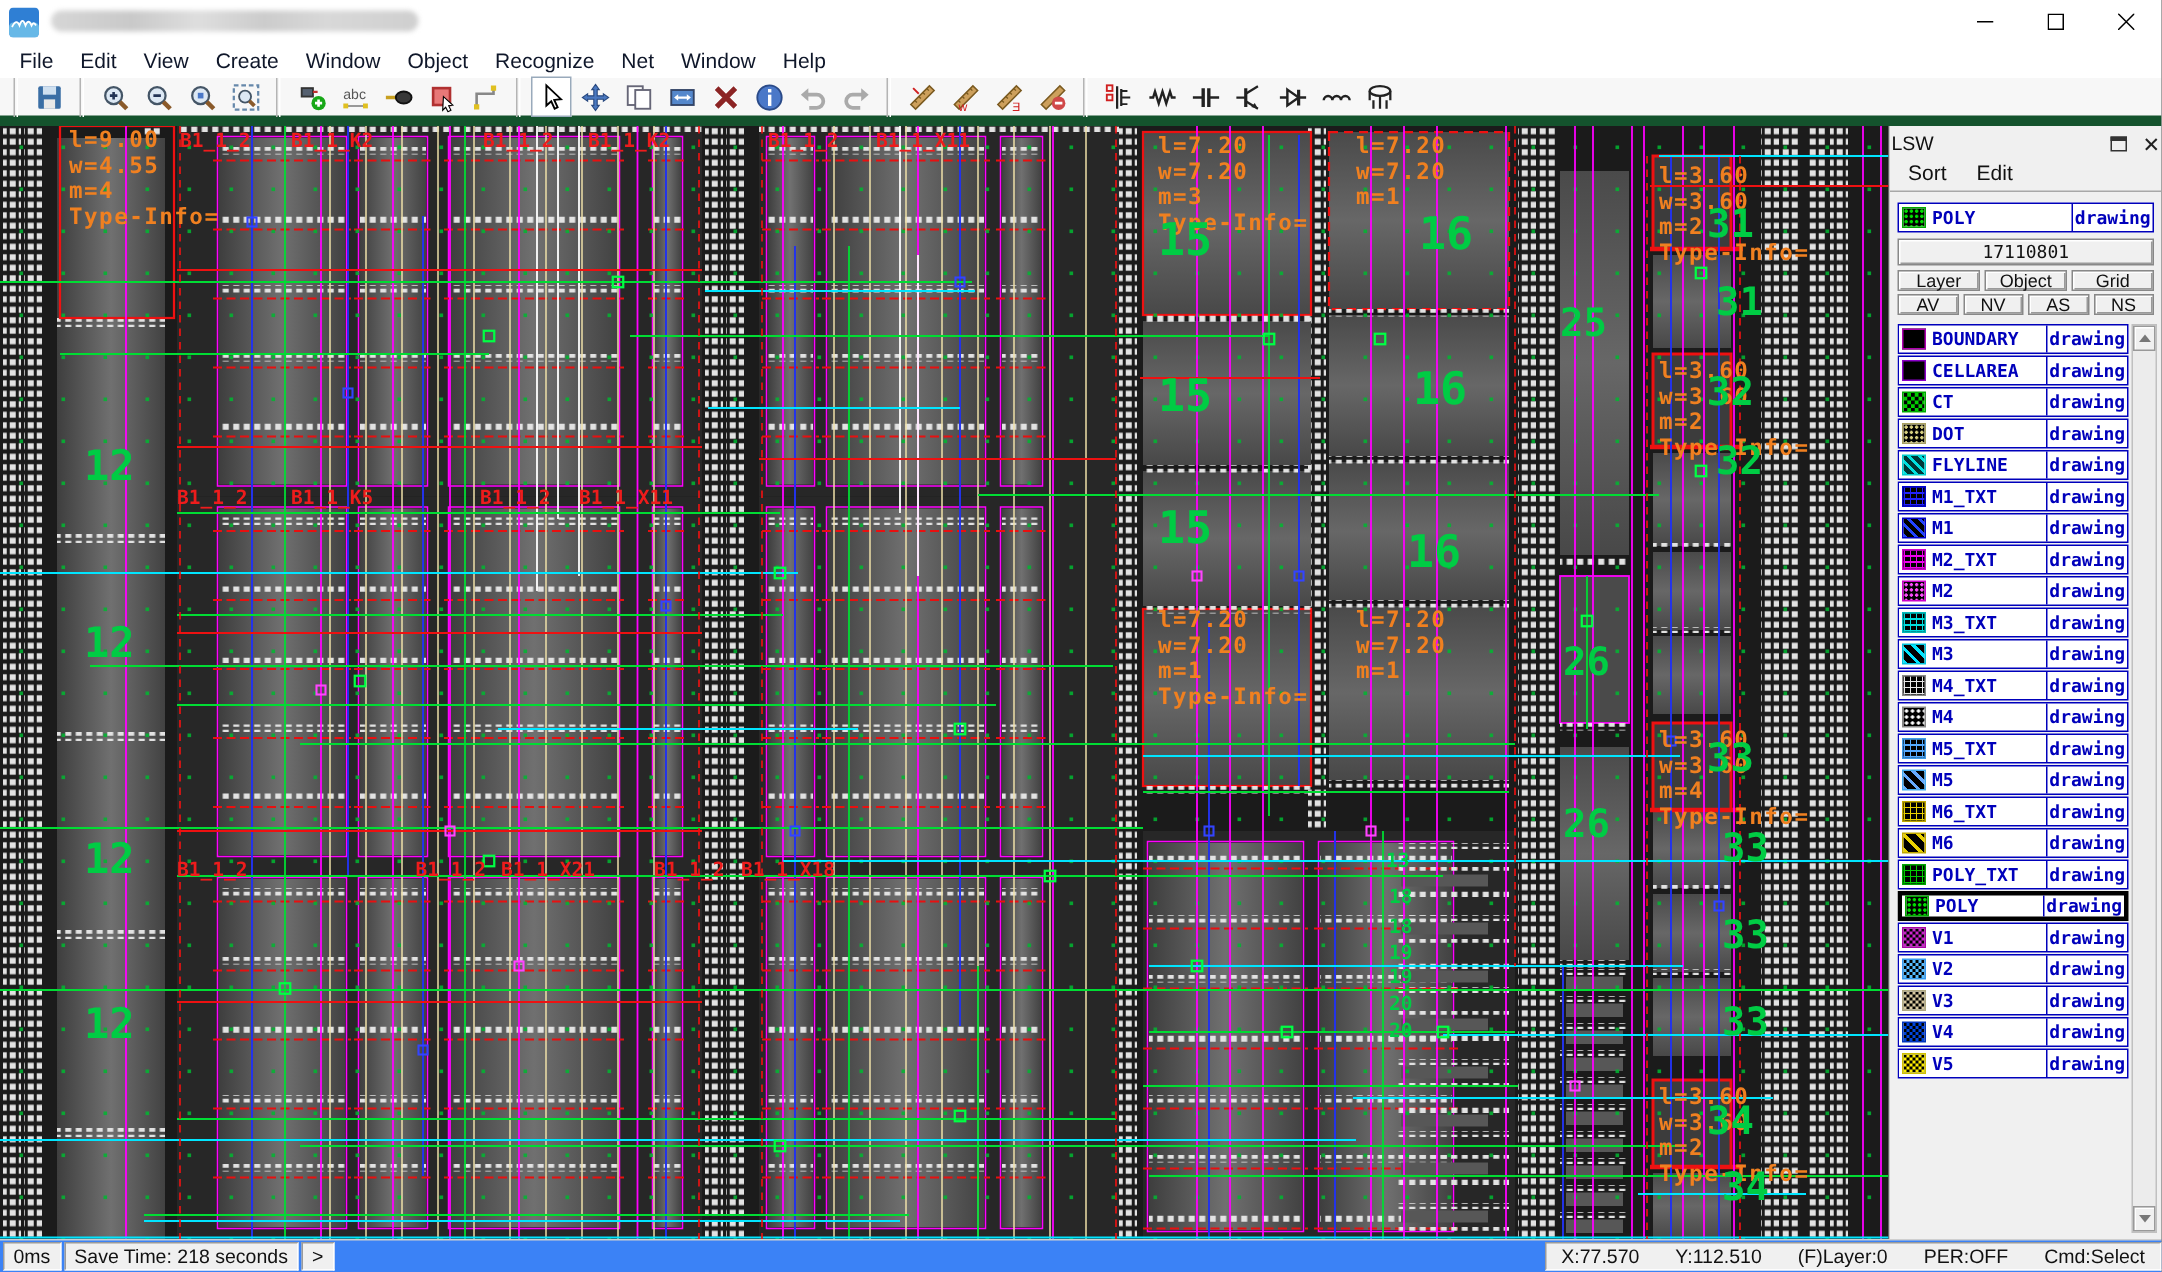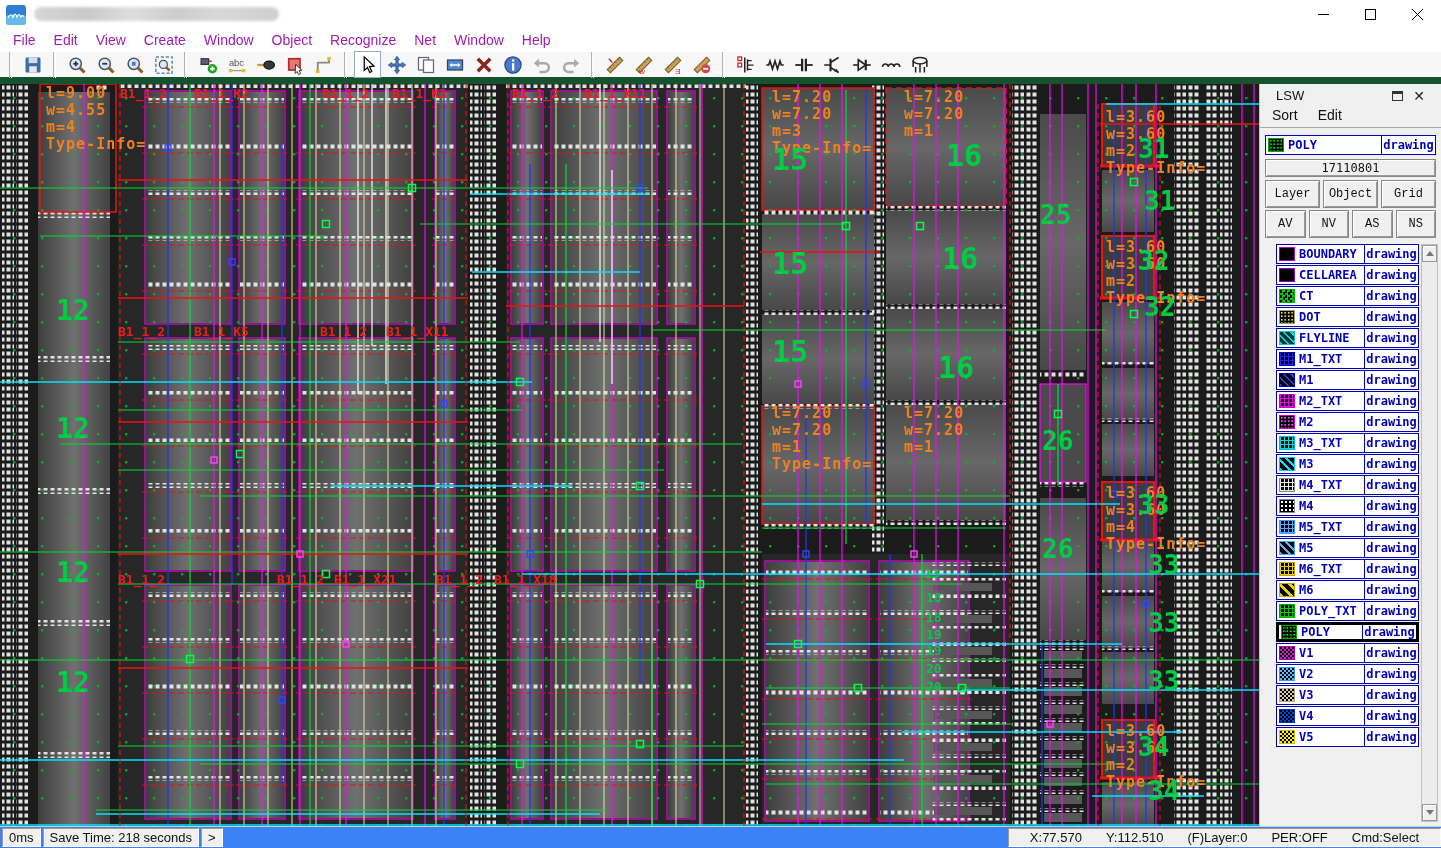--- a/index.html
+++ b/index.html
@@ -9,55 +9,55 @@
   
   .titlebar{height:28px;background:#fff;display:flex;align-items:center;position:relative}
   .appicon{width:20px;height:20px;margin:4px 8px 2px 6px;flex:none}
   .title-redact{width:245px;height:14px;border-radius:7px;filter:blur(1.6px);
     background:linear-gradient(90deg,#d6d6d6,#c9c9c9 22%,#dedede 40%,#cccccc 58%,#d8d8d8 75%,#cfcfcf)}
   .winbtns{margin-left:auto;display:flex;height:28px}
   .winbtn{width:47px;height:28px;display:flex;align-items:center;justify-content:center}
 
   
   .menubar{height:24px;background:#fff;display:flex;align-items:flex-end;padding-left:4px}
-  .menu-item{padding:2px 9px 4px;font-size:14px;color:#a21caf}
+  .menu-item{padding:2px 9px 4px;font-size:14px;color:#0f172a}
 
   
   .toolbar{height:32px;background:#f7f7f7;display:flex;align-items:center;padding-left:3px;border-bottom:7px solid #14532d}
   .tsep{width:3px;height:26px;border-left:1px solid #b4b4b4;border-right:1px solid #fff;margin:0 6px}
   .tbtn{width:27px;height:27px;display:flex;align-items:center;justify-content:center;border:1px solid transparent;margin:0 1px}
   .tbtn.pressed{background:#fff;border:1px solid #9ab}
   .tbtn svg{display:block}
 
   
   .main{display:flex;height:742px}
   .canvas{width:1259px;height:742px;position:relative;background:#1b1b1b;flex:none}
   .canvas svg{display:block}
   #cv text{font-family:"DejaVu Sans Mono",monospace;font-weight:bold}
   #cv .ann{fill:#f08020;font-size:15px;letter-spacing:1px}
   #cv .inst{fill:#ee1c1c;font-size:13px}
   #cv .num{fill:#00cc44}
 
   
   .lsw{width:182px;height:742px;background:#f0f0f0;border-left:1px solid #c4c4c4;display:flex;flex-direction:column}
-  .lsw-header{display:flex;align-items:center;height:21px;padding:2px 16px 0;font-size:13px;color:#111}
+  .lsw-header{display:flex;align-items:center;height:21px;padding:2px 1px 0;font-size:13px;color:#111}
   .lsw-hicons{margin-left:auto;display:flex;gap:10px;align-items:center}
   .dockglyph{width:11px;height:10px;border:1px solid #333;position:relative}
   .dockglyph:before{content:"";position:absolute;left:-1px;top:-1px;right:-1px;height:3px;background:#333}
   .closeglyph{font-size:14px;line-height:10px;color:#222}
   .lsw-menu{display:flex;gap:20px;padding:2px 12px 4px;font-size:14px;color:#111;border-bottom:1px solid #a8a8a8}
   .cur-layer{display:flex;margin:7px 5px 3px;border:1px solid #0000bb;background:#fff;height:20px;align-items:center}
   .mono-blue{font-family:"DejaVu Sans Mono",monospace;font-weight:bold;font-size:12px;color:#0000bb}
   .cellview-btn{margin:1px 5px;height:18px;background:#f0f0f0;border:1px solid #888;
     box-shadow:inset 1px 1px 0 #fff,inset -1px -1px 0 #9a9a9a;display:flex;align-items:center;justify-content:center;
     font-family:"DejaVu Sans Mono",monospace;font-size:12px;color:#111}
   .btnrow{display:flex;margin:2px 5px 0;gap:3px}
-  .btn{flex:1;height:28px;background:#f0f0f0;border:1px solid #888;box-shadow:inset 1px 1px 0 #fff,inset -1px -1px 0 #9a9a9a;
-    display:flex;align-items:center;justify-content:center;font-family:Liberation Mono, monospace;font-size:12px;color:#111}
-  .llist{flex:1;margin:6px 3px 4px 16px;position:relative;padding-right:19px;overflow:hidden}
+  .btn{flex:1;height:14px;background:#f0f0f0;border:1px solid #888;box-shadow:inset 1px 1px 0 #fff,inset -1px -1px 0 #9a9a9a;
+    display:flex;align-items:center;justify-content:center;font-family:Liberation Sans, sans-serif;font-size:12px;color:#111}
+  .llist{flex:1;margin:6px 3px 4px 5px;position:relative;padding-right:19px;overflow:hidden}
   .lrow{display:flex;align-items:center;height:20px;margin-bottom:1px;background:#fff;border:1px solid #0000bb}
   .lrow.sel{border:3px solid #000}
   .sw{width:16px;height:14px;margin:0 4px 0 2px;flex:none;border:1px solid #555;background-color:#000}
   .lrow .nm{flex:1;font-family:"DejaVu Sans Mono",monospace;font-weight:bold;font-size:12px;color:#0000bb;white-space:nowrap}
   .lrow .dr{width:54px;align-self:stretch;border-left:1px solid #0000bb;display:flex;align-items:center;justify-content:center;
     font-family:"DejaVu Sans Mono",monospace;font-weight:bold;font-size:12px;color:#0000bb}
   .scrollcol{position:absolute;right:0;top:0;bottom:0;width:17px;background:#ececec;border:1px solid #c0c0c0;display:flex;flex-direction:column;justify-content:space-between}
   .sarrow{height:17px;background:#f0f0f0;border:1px solid #999;box-shadow:inset 1px 1px 0 #fff;display:flex;align-items:center;justify-content:center}
   .tri-up{width:0;height:0;border-left:4px solid transparent;border-right:4px solid transparent;border-bottom:5px solid #777}
   .tri-down{width:0;height:0;border-left:4px solid transparent;border-right:4px solid transparent;border-top:5px solid #777}
@@ -85,21 +85,21 @@
   .sw-v1{background:conic-gradient(#cc22cc 25%,#000 0 50%,#cc22cc 0 75%,#000 0) 0 0/4px 4px;border-color:#aa00aa}
   .sw-v2{background:conic-gradient(#55bbff 25%,#000 0 50%,#55bbff 0 75%,#000 0) 0 0/4px 4px;border-color:#3399ee}
   .sw-v3{background:conic-gradient(#d8c8a0 25%,#000 0 50%,#d8c8a0 0 75%,#000 0) 0 0/4px 4px;border-color:#b0a880}
   .sw-v4{background:conic-gradient(#0044dd 25%,#000 0 50%,#0044dd 0 75%,#000 0) 0 0/4px 4px;border-color:#0033bb}
   .sw-v5{background:conic-gradient(#ffee00 25%,#000 0 50%,#ffee00 0 75%,#000 0) 0 0/4px 4px;border-color:#d0c000}
 
   
   .statusbar{height:22px;background:#3b82f6;display:flex;align-items:center;border-top:1px solid #cfcfcf;font-size:13px;color:#111}
   .sseg{border:1px solid;border-color:#9a9a9a #fdfdfd #fdfdfd #9a9a9a;height:19px;display:flex;align-items:center;padding:0 6px;margin-left:2px;background:#f0f0f0;white-space:nowrap}
   .sfill{flex:1}
-  .sright{display:flex;gap:24px;padding:0 21px;white-space:nowrap}
+  .sright{display:flex;gap:24px;padding:0 10px;white-space:nowrap}
 </style>
 </head>
 <body>
 
 <div class="titlebar">
   <svg class="appicon" viewBox="0 0 20 20">
     <rect x="0" y="0" width="20" height="20" rx="3" fill="#2f7fd4"></rect>
     <rect x="0" y="10" width="20" height="10" rx="3" fill="#7fd0f0" opacity="0.7"></rect>
     <path d="M2 13 Q5 7 7 12 Q9 6 11 12 Q13 7 15 12 Q16.5 9 18 12" fill="none" stroke="#fff" stroke-width="1.2"></path>
   </svg>

